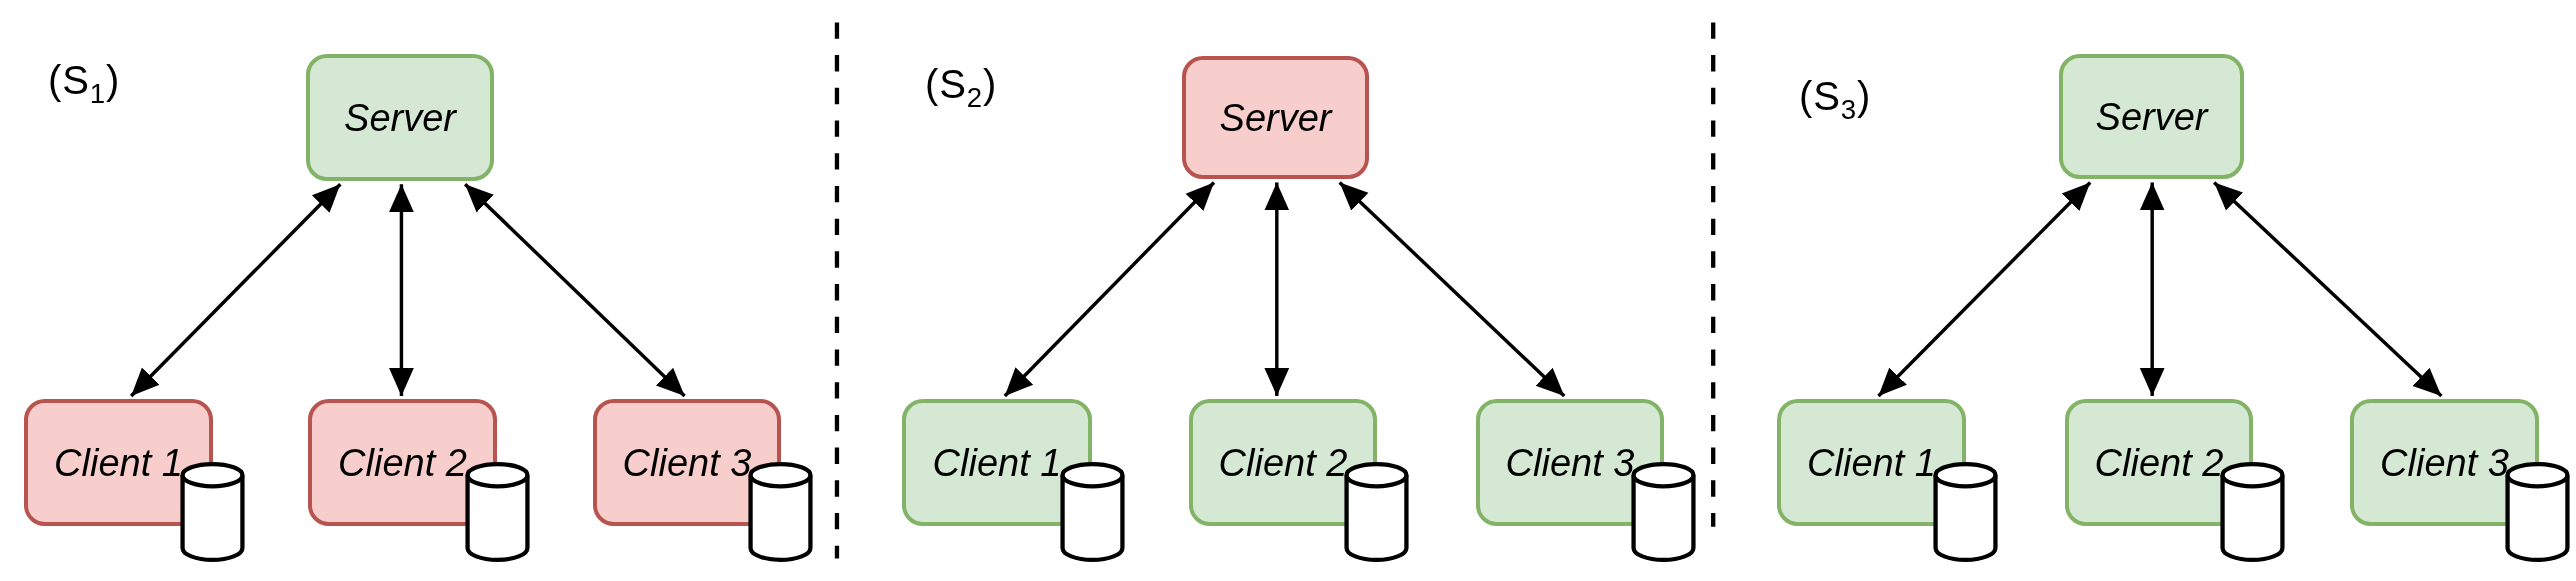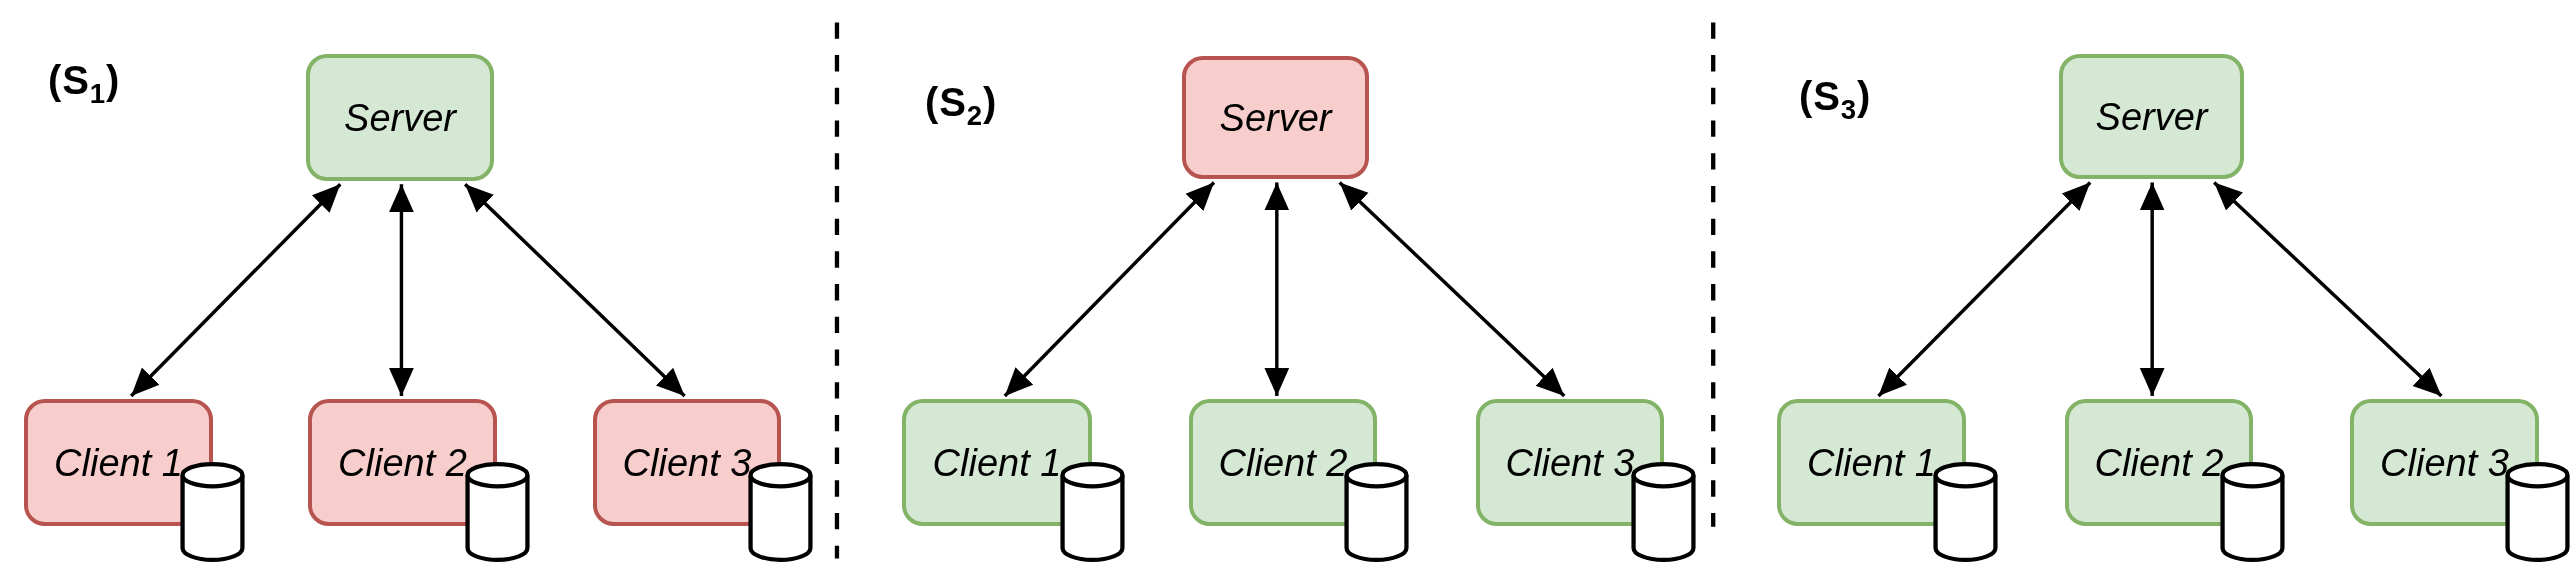--- a/index.html
+++ b/index.html
@@ -14,21 +14,21 @@
   }
   .overlay{position:absolute;left:0;top:0;z-index:2;pointer-events:none;}
   .node{
     position:absolute;z-index:1;border-radius:20.7px;border:4.3px solid #000;
     display:flex;align-items:center;justify-content:center;
     font-size:38px;line-height:1;box-sizing:border-box;font-style:italic;
   }
   .node[data-color="green"]{background:var(--green-fill);border-color:var(--green-stroke);}
   .node[data-color="red"]{background:var(--red-fill);border-color:var(--red-stroke);}
   .panel-label{
-    position:absolute;z-index:1;font-weight:bold;font-size:40px;line-height:1;
+    position:absolute;z-index:1;font-weight:normal;font-size:40px;line-height:1;
     letter-spacing:0.9px;
   }
   .panel-label sub{font-size:27.6px;line-height:0;vertical-align:-8.6px;}
   .cyl{position:absolute;z-index:3;}
 </style>
 </head>
 <body>
 
 <div id="canvas">
 
@@ -77,21 +77,21 @@
   </svg>
   <svg class="cyl" style="left:465px;top:461px" width="65" height="102" viewBox="0 0 76 118">
     <path d="M3,16 L3,101 A35,14 0 0 0 73,101 L73,16" fill="#fff" stroke="#000" stroke-width="5"></path>
     <ellipse cx="38" cy="16" rx="35" ry="13" fill="#fff" stroke="#000" stroke-width="5"></ellipse>
   </svg>
   <svg class="cyl" style="left:748px;top:461px" width="65" height="102" viewBox="0 0 76 118">
     <path d="M3,16 L3,101 A35,14 0 0 0 73,101 L73,16" fill="#fff" stroke="#000" stroke-width="5"></path>
     <ellipse cx="38" cy="16" rx="35" ry="13" fill="#fff" stroke="#000" stroke-width="5"></ellipse>
   </svg>
 
-  <div class="panel-label" style="left:925px;top:82px"><span>(S</span><sub>2</sub><span>)</span></div>
+  <div class="panel-label" style="left:925px;top:64px"><span>(S</span><sub>2</sub><span>)</span></div>
 
   <div class="node" style="left:1182px;top:56px;width:187px;height:123px" data-color="red">
     <span>Server</span>
   </div>
 
   <div class="node" style="left:902px;top:399px;width:190px;height:127px" data-color="green">
     <span>Client 1</span>
   </div>
   <div class="node" style="left:1189px;top:399px;width:188px;height:127px" data-color="green">
     <span>Client 2</span>

